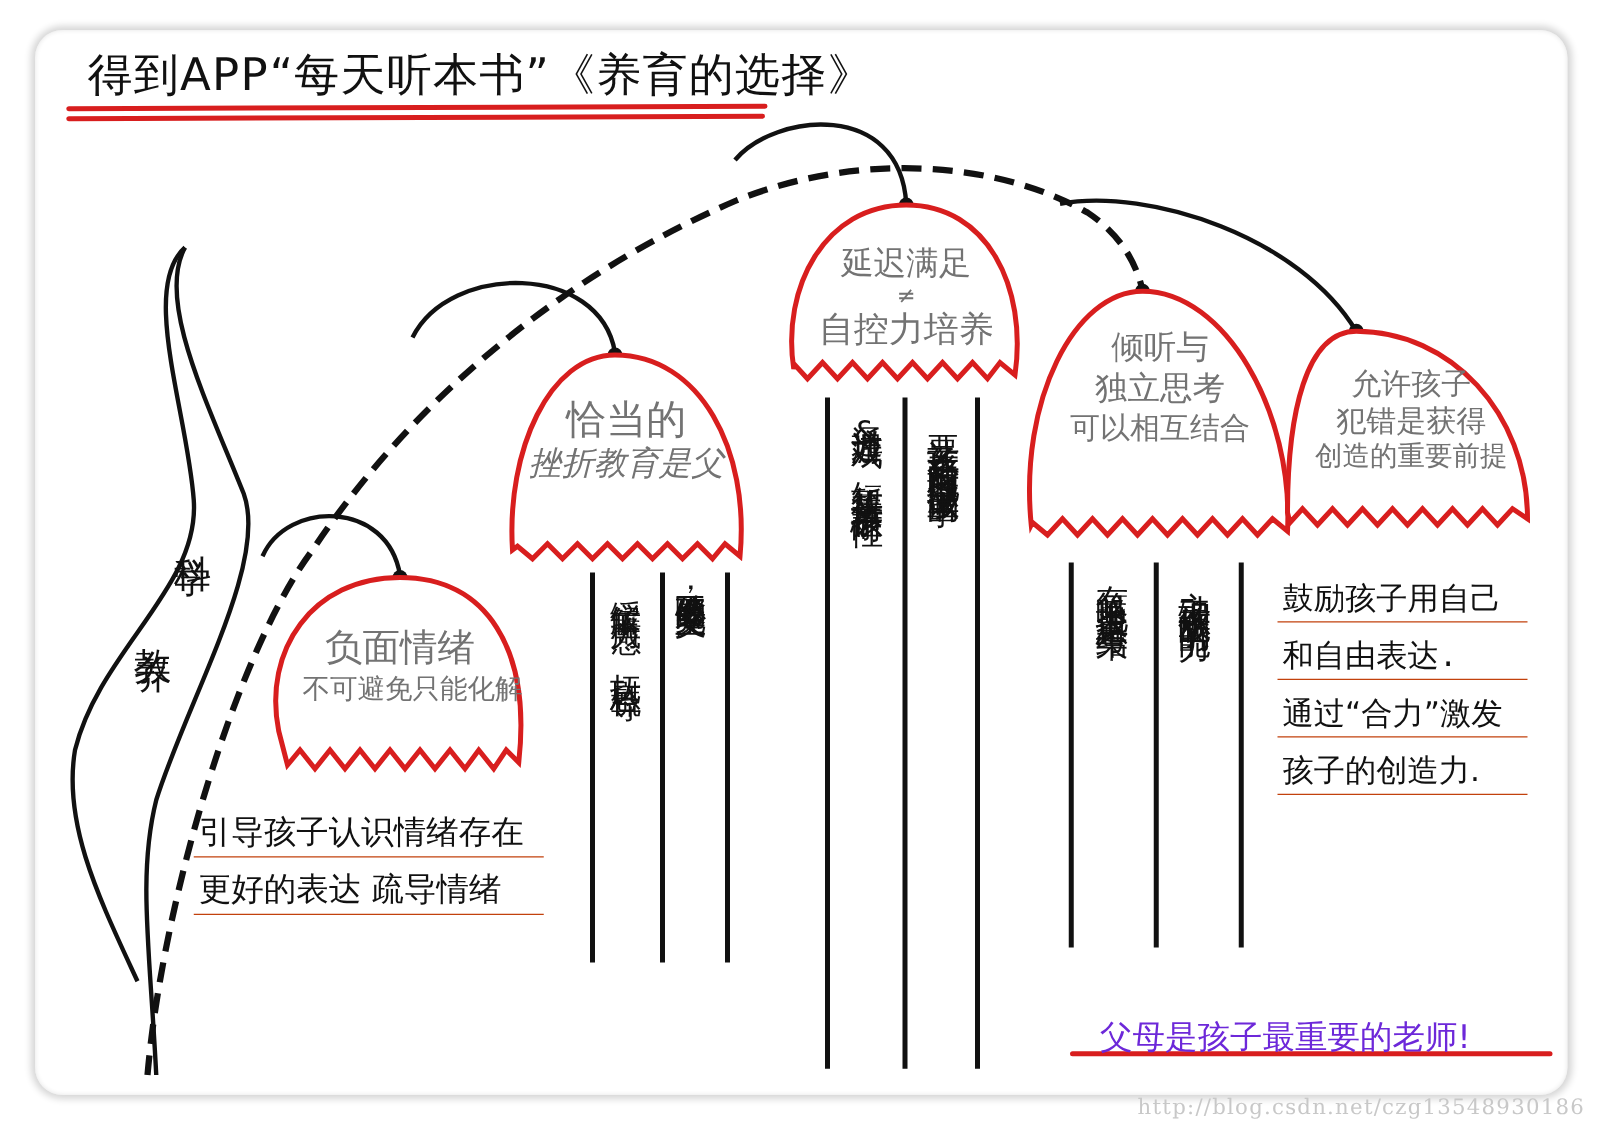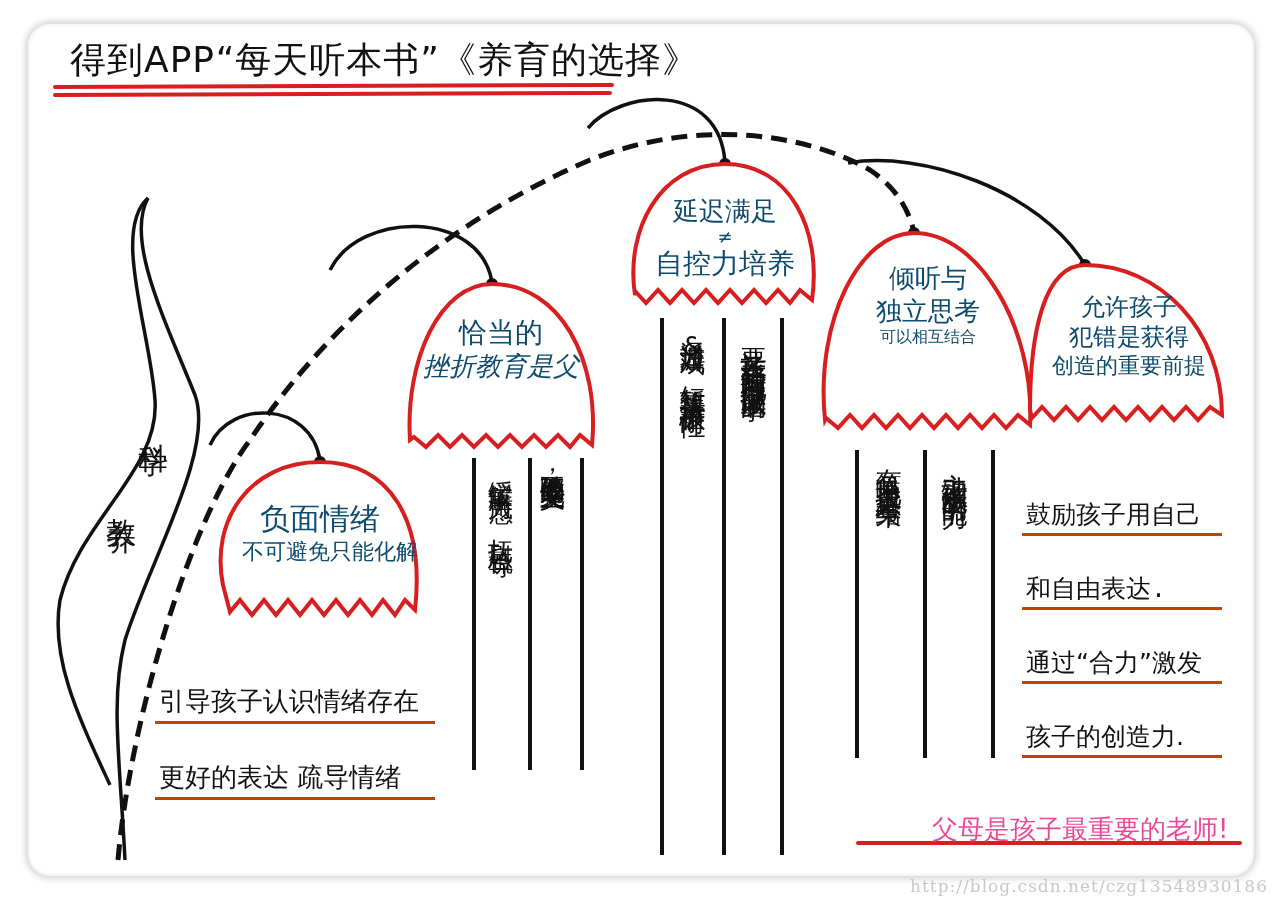--- a/index.html
+++ b/index.html
@@ -9,30 +9,30 @@
       font-family: "DejaVu Sans", sans-serif;
     }
     .card {
       position: absolute; left: 28px; top: 24px; width: 1226px; height: 852px;
       background: #ffffff; border-radius: 22px;
       box-shadow: 0 0 6px 3px #d6d6d6, inset 0 0 4px #e4e4e4;
     }
     svg.canvas { position: absolute; left: 0; top: 0; }
     .title-text { position: absolute; left: 70px; top: 36px; font-size: 36px; color: #111;
       font-family: "DejaVu Sans", sans-serif; letter-spacing: 1px; white-space: nowrap; }
-    .node-text { position: absolute; text-align: center; color: #0c4a6e;
+    .node-text { position: absolute; text-align: center; color: #737373;
       font-family: "DejaVu Sans", sans-serif; line-height: 1.25; }
     .node-text div { white-space: nowrap; }
     .vcol { position: absolute; color: #111; font-family: "DejaVu Sans", sans-serif;
       writing-mode: vertical-rl; text-orientation: upright; letter-spacing: 4px; }
     .lined { position: absolute; color: #111; font-family: "DejaVu Sans", sans-serif; }
-    .lined div { border-bottom: 3px solid #c2410c; white-space: nowrap; padding: 0 4px 2px 4px; margin-top: 36px; }
+    .lined div { border-bottom: 1px solid #c2410c; white-space: nowrap; padding: 0 4px 2px 4px; }
     .watermark { position: absolute; right: 12px; bottom: 8px; font-family: "DejaVu Serif", serif;
       font-size: 17px; color: #c8c8c8; letter-spacing: 1px; }
-    .footer-note { position: absolute; left: 932px; top: 812px; font-size: 26px; color: #ec4899;
+    .footer-note { position: absolute; left: 880px; top: 812px; font-size: 26px; color: #6d28d9;
       font-family: "DejaVu Sans", sans-serif; white-space: nowrap; }
   </style>
 </head>
 <body>
 
 <div class="card"></div>
 
 <svg class="canvas" width="1280" height="904" viewBox="0 0 1280 904">
 
   <g>
@@ -102,40 +102,40 @@
   <div style="font-size:30px;text-align:center;">负面情绪</div>
   <div style="font-size:22px;text-align:right;">不可避免只能化解</div>
 </div>
 
 <div class="lined" style="left:155px; top:648px; font-size:26px; width:280px;">
   <div style="margin-bottom:8px;">引导孩子认识情绪存在</div>
   <div>更好的表达 疏导情绪</div>
 </div>
 
 <div class="node-text" style="left:408px; top:315px; width:186px; font-size:24px;">
-  <div style="font-size:28px;">恰当的</div>
+  <div style="font-size:32px;">恰当的</div>
   <div style="font-size:26px;font-style:italic;">挫折教育是父</div>
 </div>
 
 <div class="vcol" style="left:536px; top:455px; font-size:25px; letter-spacing:1px;">破除不必要的完美主义，</div>
 <div class="vcol" style="left:484px; top:460px; font-size:25px; letter-spacing:5px;">缓解压力感↓抚慰梳导</div>
 
 <div class="node-text" style="left:636px; top:195px; width:178px; font-size:26px;">
   <div style="font-size:26px;">延迟满足</div>
   <div style="font-size:18px; line-height:1;">≠</div>
   <div style="font-size:28px;">自控力培养</div>
 </div>
 
 <div class="vcol" style="left:737px; top:328px; font-size:26px; letter-spacing:3px;">要让孩子在合适时间地点做应该做的事</div>
 <div class="vcol" style="left:676px; top:320px; font-size:26px; letter-spacing:3px;">通过游戏&amp;短暂等待培养孩子耐性·</div>
 
 <div class="node-text" style="left:830px; top:262px; width:196px; font-size:26px;">
   <div style="font-size:26px;">倾听与</div>
   <div style="font-size:26px;">独立思考</div>
-  <div style="font-size:16px;">可以相互结合</div>
+  <div style="font-size:24px;">可以相互结合</div>
 </div>
 
 <div class="vcol" style="left:938px; top:452px; font-size:26px; letter-spacing:4px;">主动锻炼倾听的能力，</div>
 <div class="vcol" style="left:872px; top:448px; font-size:26px; letter-spacing:4px;">有策略地表达思考结果</div>
 
 <div class="node-text" style="left:1036px; top:292px; width:186px; font-size:24px;">
   <div style="font-size:24px;">允许孩子</div>
   <div style="font-size:24px;">犯错是获得</div>
   <div style="font-size:22px;">创造的重要前提</div>
 </div>

